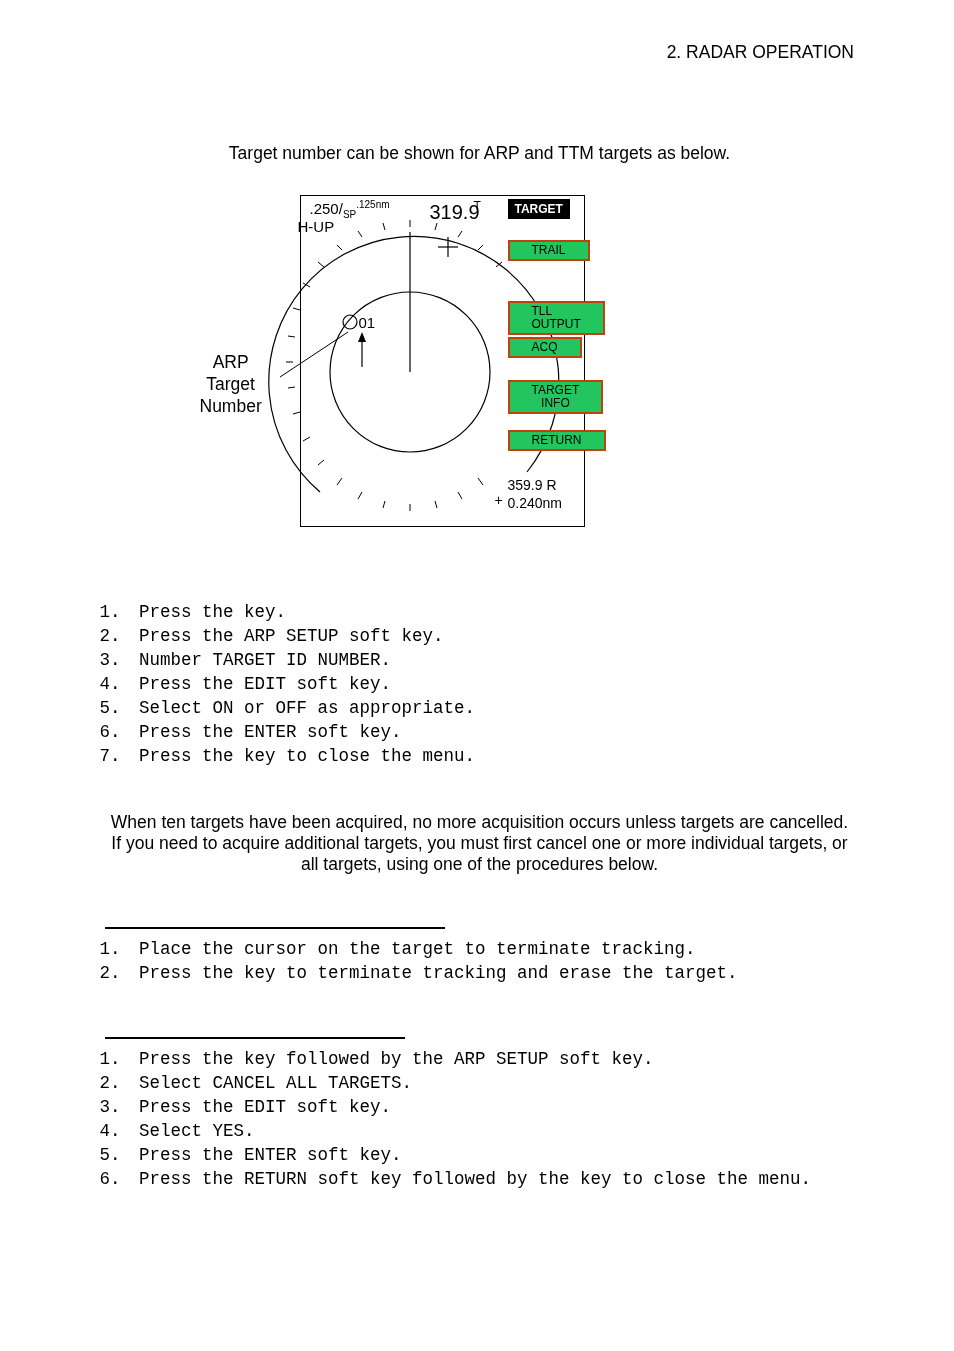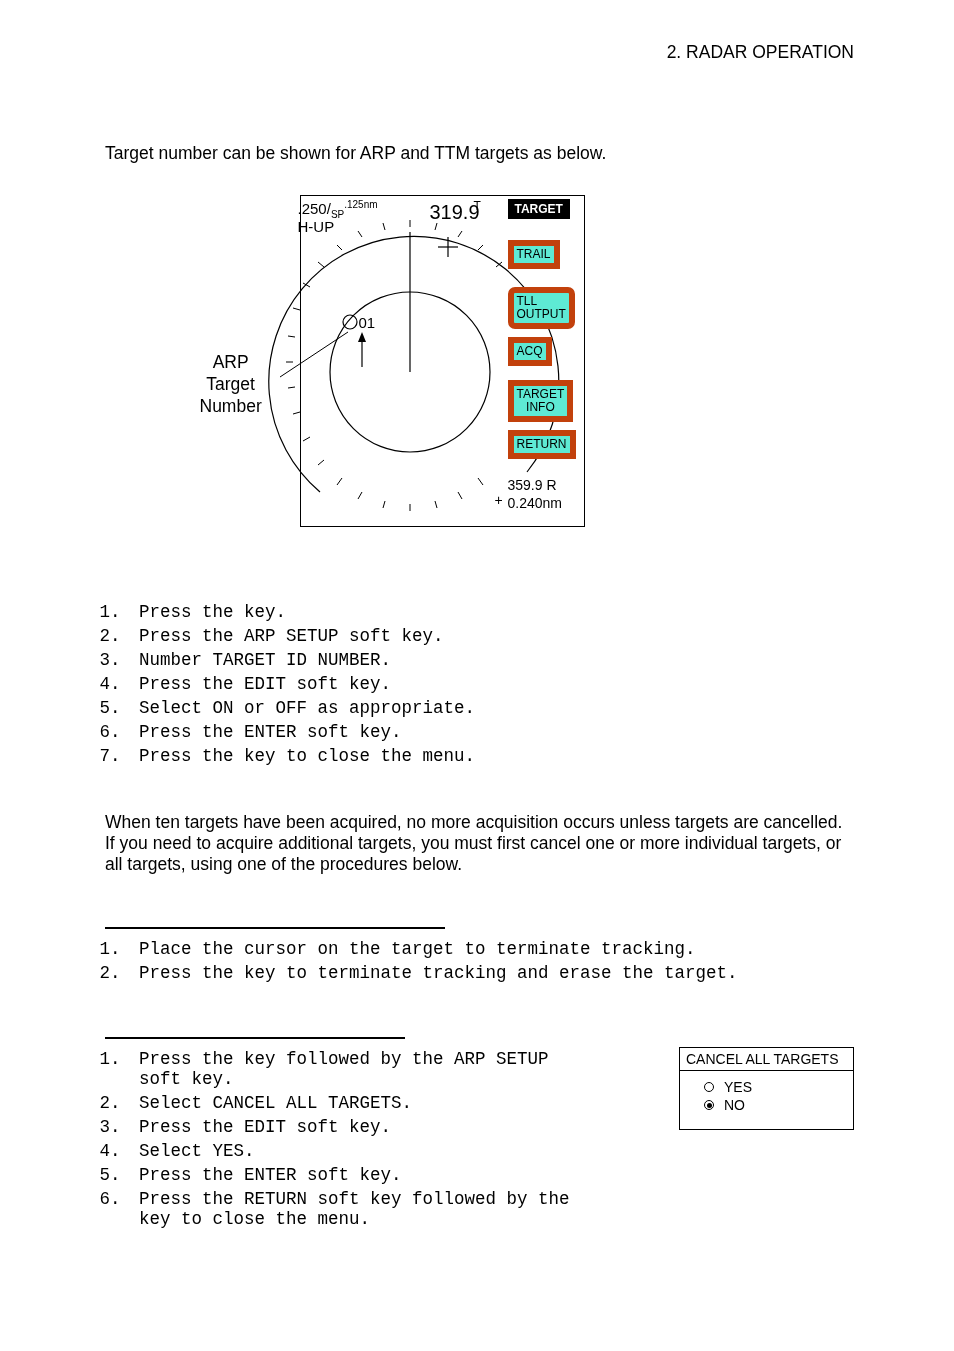--- a/index.html
+++ b/index.html
@@ -13,40 +13,41 @@
       padding: 42px 100px 40px 105px;
       position: relative;
     }
     .header-right {
       text-align: right;
       font-size: 17.5px;
       margin-bottom: 80px;
     }
     .intro-text {
       margin-bottom: 28px;
+      text-align: center;
     }
     
     .radar-wrap {
       position: relative;
       width: 440px;
       height: 360px;
       margin: 0 auto 48px;
     }
     .radar-svg { position: absolute; left: 0; top: 0; }
     .arp-label {
       position: absolute;
       left: -60px;
       top: 160px;
       text-align: center;
       line-height: 1.25;
     }
     .arp-label-ln { display: block; }
     .radar-top-left {
       position: absolute;
-      left: 38px;
+      left: 50px;
       top: 7px;
       font-size: 15px;
       text-align: center;
     }
     .radar-top-left .sp { font-size: 10px; vertical-align: sub; }
     .radar-top-left .nm { font-size: 10px; vertical-align: super; }
     .radar-hup {
       position: absolute;
       left: 38px;
       top: 26px;
@@ -71,28 +72,28 @@
       background: #000;
       color: #fff;
       font-size: 12px;
       font-weight: bold;
       border: 1px solid #000;
       padding: 2px 6px;
     }
     .side-tab {
       position: absolute;
       left: 248px;
-      background: #5eead4;
-      border: 6px solid #c2410c;
+      background: #22c55e;
+      border: 2px solid #c2410c;
       font-size: 12px;
-      padding: 2px 3px;
+      padding: 2px 22px;
       line-height: 1.1;
     }
     .side-tab.trail { top: 48px; }
-    .side-tab.tll   { top: 95px; border-radius: 7px; }
+    .side-tab.tll   { top: 109px; }
     .side-tab.acq   { top: 145px; }
     .side-tab.tinfo { top: 188px; text-align: center; }
     .side-tab.ret   { top: 238px; }
     .readout-box {
       position: absolute;
       left: 248px;
       top: 285px;
       font-size: 14px;
       line-height: 1.25;
     }
@@ -121,20 +122,21 @@
       list-style-position: outside;
       padding-left: 26px;
       margin-bottom: 44px;
     }
     ol.steps li {
       padding: 2px 0 2px 8px;
       font-family: Liberation Mono, monospace;
     }
     .mid-para {
       margin-bottom: 36px;
+      text-align: center;
     }
     .sub-heading-bar {
       border-bottom: 2px solid #000;
       width: 340px;
       height: 18px;
       margin-bottom: 8px;
     }
     .two-col {
       display: flex;
       gap: 80px;
@@ -279,26 +281,13 @@
 <div class="sub-heading-bar" style="width:300px;"></div>
 <div class="two-col">
   <ol class="steps">
     <li>Press the               key followed by the ARP SETUP soft key.</li>
     <li>Select CANCEL ALL TARGETS.</li>
     <li>Press the EDIT soft key.</li>
     <li>Select YES.</li>
     <li>Press the ENTER soft key.</li>
     <li>Press the RETURN soft key followed by the               key to close the menu.</li>
   </ol>
-  <div class="cancel-box">
-    <div class="title">CANCEL ALL TARGETS</div>
-    <div class="cancel-options">
-      <div class="opt-row">
-        <span class="radio"></span>
-        <span>YES</span>
-      </div>
-      <div class="opt-row">
-        <span class="radio selected"></span>
-        <span>NO</span>
-      </div>
-    </div>
-  </div>
 </div>
 
 </body></html>

